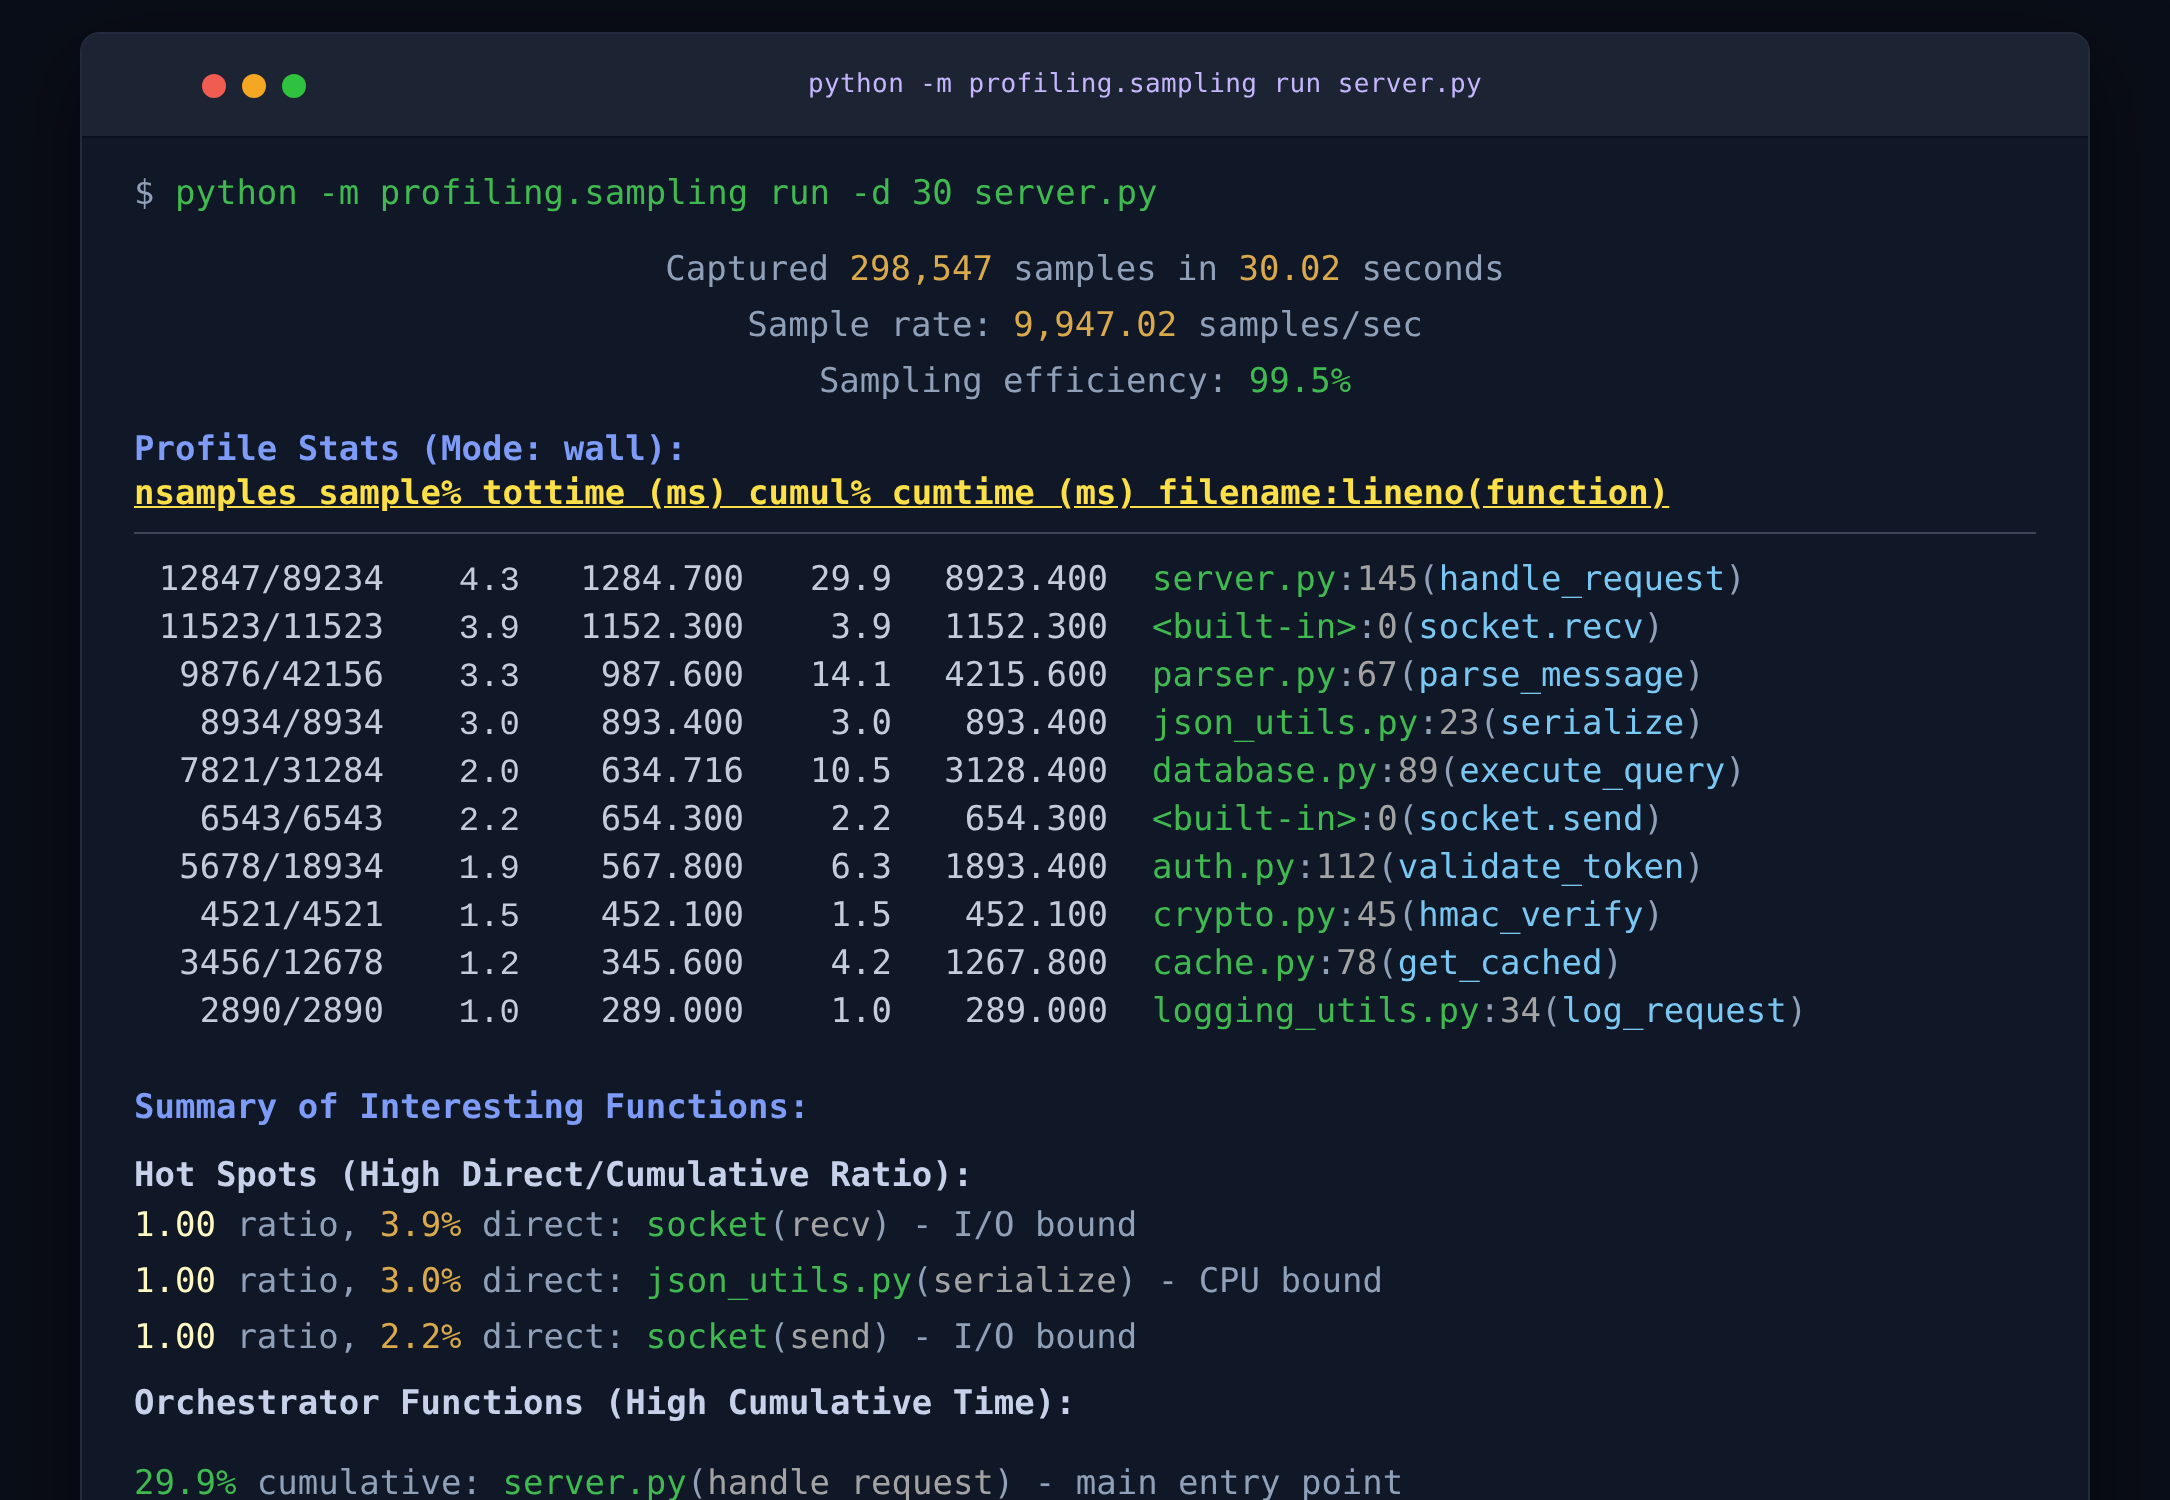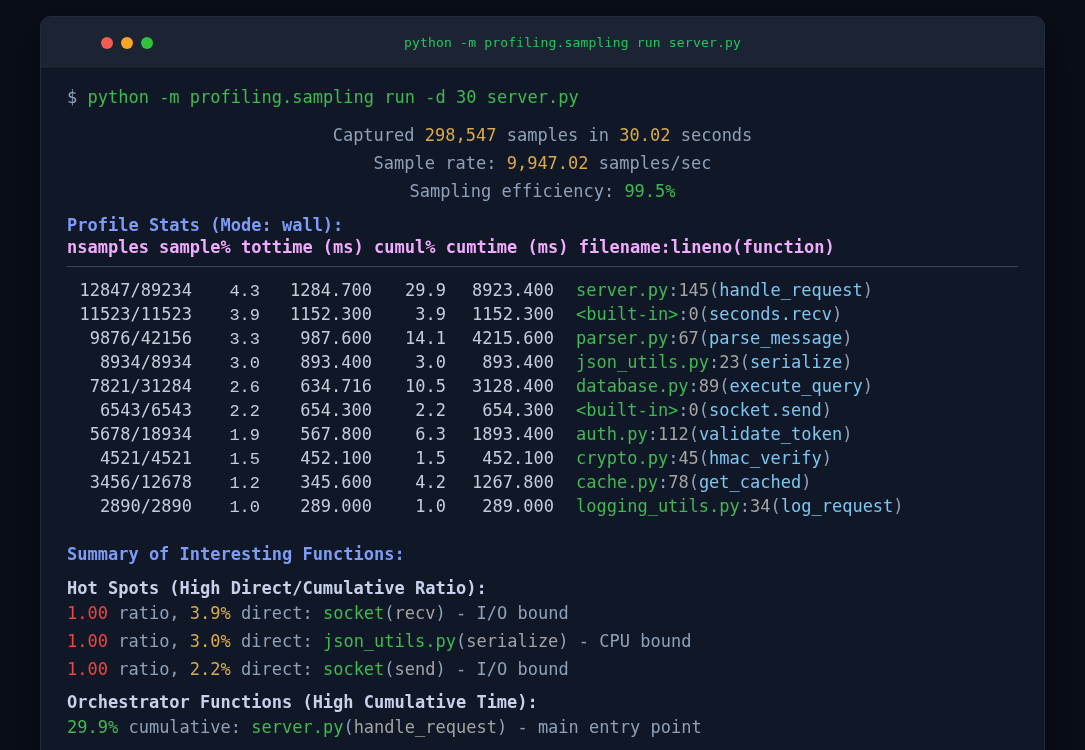--- a/index.html
+++ b/index.html
@@ -13,49 +13,49 @@
   }
   .titlebar {
     position:relative; height:52px; background:#1c2434; border-bottom:1px solid #0a101d;
     display:flex; align-items:center; justify-content:center;
   }
   .lights { position:absolute; left:60px; top:50%; transform:translateY(-50%); display:flex; gap:8px; }
   .light { width:12px; height:12px; border-radius:50%; display:inline-block; }
   .lr { background:#f05c50; }
   .ly { background:#f5a623; }
   .lg { background:#2ec23e; }
-  .title { font-size:13px; color:#22c55e; margin-left:60px; letter-spacing:0.2px; }
+  .title { font-size:13px; color:#c4b5fd; margin-left:60px; letter-spacing:0.2px; }
   .tbody { padding:18px 26px 0 26px; font-size:17px; line-height:20px; color:#8fa0b8; }
   .line { white-space:pre; }
   
   .fg    { color:#8fa0b8; }
   .num   { color:#c2ccda; }
   .green { color:#3fb950; }
   .yellow{ color:#d9a94c; }
   .orange{ color:#a3a3a3; }
   .cyan  { color:#79c7f2; }
-  .redv  { color:#ef4444; }
+  .redv  { color:#fef9c3; }
   .blue-h{ color:#7d9bf7; font-weight:bold; }
-  .lav-h { color:#f0abfc; font-weight:bold; }
+  .lav-h { color:#fde047; font-weight:bold;text-decoration:underline; }
   .sub-h { color:#c7d2ea; font-weight:bold; }
   
   .cmdline { margin-bottom:18px; }
   .stat { margin-bottom:8px;text-align:center; }
   .profile-heading { margin-top:14px; margin-bottom:2px; }
   .divider { height:1px; background:#3d4759; margin:9px 0 12px 0; }
   .trow { line-height:22px; white-space:pre; }
   
   .c1,.c2,.c3,.c4,.c5 { display:inline-block; text-align:right; }
   .c1 { width:125px; } .c2 { width:68px;font-family:Liberation Mono, monospace; } .c3 { width:112px; }
   .c4 { width:74px; }  .c5 { width:108px;text-align:right; }
   .cloc { margin-left:22px; }
   .summary-heading { margin-top:25px; margin-bottom:14px; }
   .hot-head { margin-bottom:5px; }
   .hs-item { margin-bottom:8px; }
-  .orch-head { margin-top:13px; margin-bottom:5px; }
+  .orch-head { margin-top:13px; margin-bottom:20px; }
   .orch-item { margin-bottom:4px; }
 </style>
 </head>
 <body>
 
 <div class="page">
   <div class="window">
 
     <div class="titlebar">
       <div class="lights">
@@ -75,27 +75,27 @@
       <div class="line stat"><span class="fg">Sample rate: </span><span class="yellow">9,947.02</span><span class="fg"> samples/sec</span></div>
 
       <div class="line stat"><span class="fg">Sampling efficiency: </span><span class="green">99.5%</span></div>
 
       <div class="line blue-h profile-heading">Profile Stats (Mode: wall):</div>
       <div class="line lav-h">nsamples sample% tottime (ms) cumul% cumtime (ms) filename:lineno(function)</div>
       <div class="divider"></div>
 
       <div class="trow num"><span class="c1">12847/89234</span><span class="c2">4.3</span><span class="c3">1284.700</span><span class="c4">29.9</span><span class="c5">8923.400</span><span class="cloc"><span class="green">server.py</span><span class="fg">:</span><span class="orange">145</span><span class="fg">(</span><span class="cyan">handle_request</span><span class="fg">)</span></span></div>
 
-      <div class="trow num"><span class="c1">11523/11523</span><span class="c2">3.9</span><span class="c3">1152.300</span><span class="c4">3.9</span><span class="c5">1152.300</span><span class="cloc"><span class="green">&lt;built-in&gt;</span><span class="fg">:</span><span class="orange">0</span><span class="fg">(</span><span class="cyan">seconds.recv</span><span class="fg">)</span></span></div>
+      <div class="trow num"><span class="c1">11523/11523</span><span class="c2">3.9</span><span class="c3">1152.300</span><span class="c4">3.9</span><span class="c5">1152.300</span><span class="cloc"><span class="green">&lt;built-in&gt;</span><span class="fg">:</span><span class="orange">0</span><span class="fg">(</span><span class="cyan">socket.recv</span><span class="fg">)</span></span></div>
 
       <div class="trow num"><span class="c1">9876/42156</span><span class="c2">3.3</span><span class="c3">987.600</span><span class="c4">14.1</span><span class="c5">4215.600</span><span class="cloc"><span class="green">parser.py</span><span class="fg">:</span><span class="orange">67</span><span class="fg">(</span><span class="cyan">parse_message</span><span class="fg">)</span></span></div>
 
       <div class="trow num"><span class="c1">8934/8934</span><span class="c2">3.0</span><span class="c3">893.400</span><span class="c4">3.0</span><span class="c5">893.400</span><span class="cloc"><span class="green">json_utils.py</span><span class="fg">:</span><span class="orange">23</span><span class="fg">(</span><span class="cyan">serialize</span><span class="fg">)</span></span></div>
 
-      <div class="trow num"><span class="c1">7821/31284</span><span class="c2">2.6</span><span class="c3">634.716</span><span class="c4">10.5</span><span class="c5">3128.400</span><span class="cloc"><span class="green">database.py</span><span class="fg">:</span><span class="orange">89</span><span class="fg">(</span><span class="cyan">execute_query</span><span class="fg">)</span></span></div>
+      <div class="trow num"><span class="c1">7821/31284</span><span class="c2">2.0</span><span class="c3">634.716</span><span class="c4">10.5</span><span class="c5">3128.400</span><span class="cloc"><span class="green">database.py</span><span class="fg">:</span><span class="orange">89</span><span class="fg">(</span><span class="cyan">execute_query</span><span class="fg">)</span></span></div>
 
       <div class="trow num"><span class="c1">6543/6543</span><span class="c2">2.2</span><span class="c3">654.300</span><span class="c4">2.2</span><span class="c5">654.300</span><span class="cloc"><span class="green">&lt;built-in&gt;</span><span class="fg">:</span><span class="orange">0</span><span class="fg">(</span><span class="cyan">socket.send</span><span class="fg">)</span></span></div>
 
       <div class="trow num"><span class="c1">5678/18934</span><span class="c2">1.9</span><span class="c3">567.800</span><span class="c4">6.3</span><span class="c5">1893.400</span><span class="cloc"><span class="green">auth.py</span><span class="fg">:</span><span class="orange">112</span><span class="fg">(</span><span class="cyan">validate_token</span><span class="fg">)</span></span></div>
 
       <div class="trow num"><span class="c1">4521/4521</span><span class="c2">1.5</span><span class="c3">452.100</span><span class="c4">1.5</span><span class="c5">452.100</span><span class="cloc"><span class="green">crypto.py</span><span class="fg">:</span><span class="orange">45</span><span class="fg">(</span><span class="cyan">hmac_verify</span><span class="fg">)</span></span></div>
 
       <div class="trow num"><span class="c1">3456/12678</span><span class="c2">1.2</span><span class="c3">345.600</span><span class="c4">4.2</span><span class="c5">1267.800</span><span class="cloc"><span class="green">cache.py</span><span class="fg">:</span><span class="orange">78</span><span class="fg">(</span><span class="cyan">get_cached</span><span class="fg">)</span></span></div>
 
       <div class="trow num"><span class="c1">2890/2890</span><span class="c2">1.0</span><span class="c3">289.000</span><span class="c4">1.0</span><span class="c5">289.000</span><span class="cloc"><span class="green">logging_utils.py</span><span class="fg">:</span><span class="orange">34</span><span class="fg">(</span><span class="cyan">log_request</span><span class="fg">)</span></span></div>

